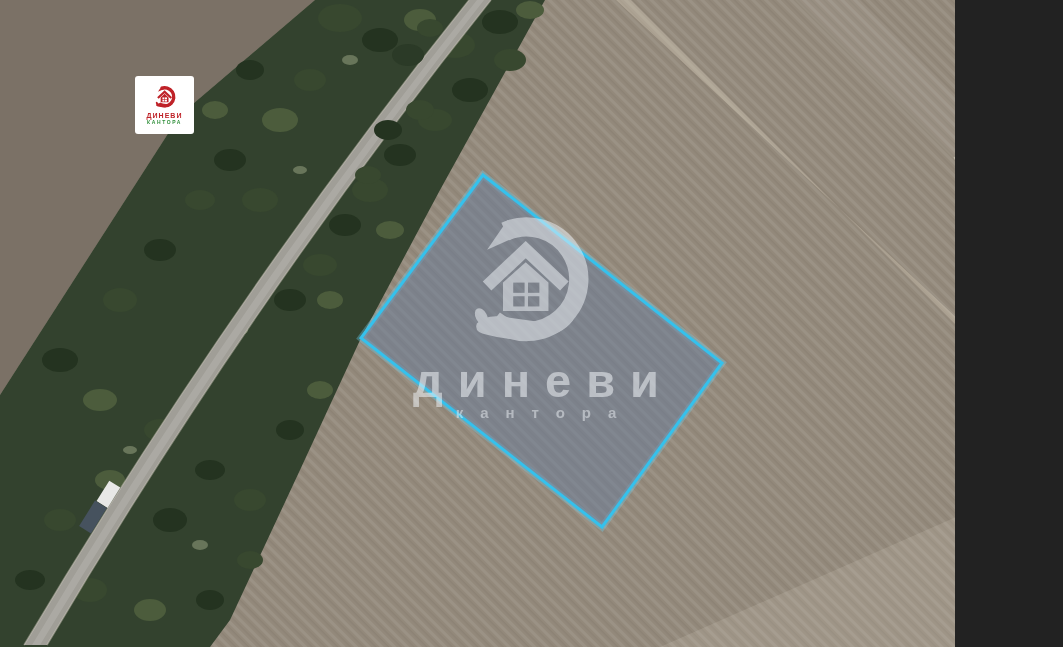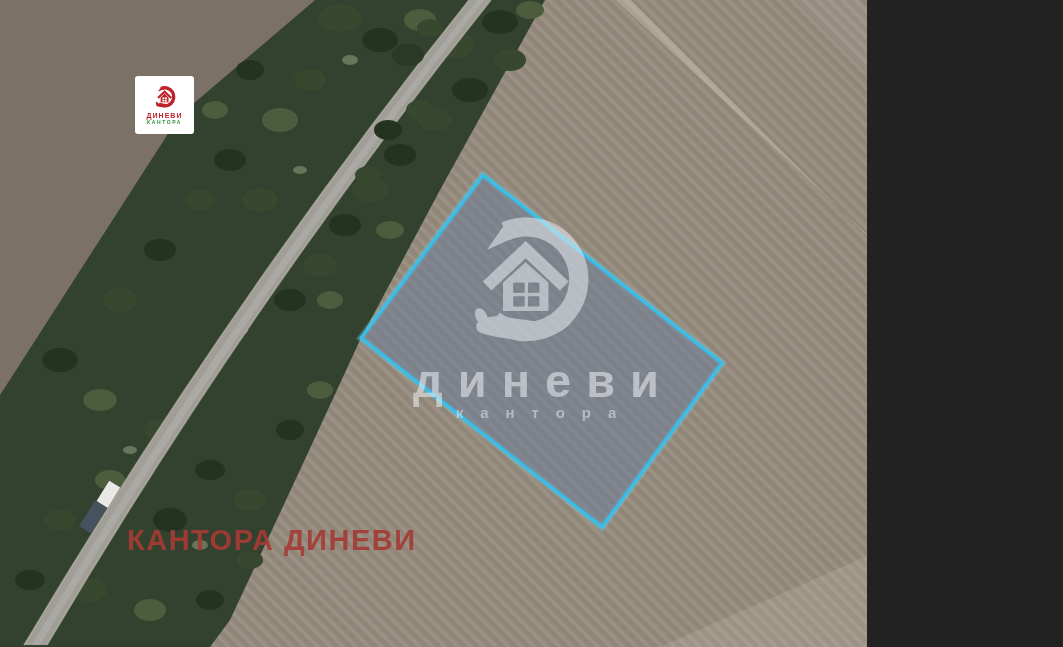--- a/index.html
+++ b/index.html
@@ -1,16 +1,16 @@
 <!DOCTYPE html>
 <html><head>
 <meta charset="utf-8">
 <style>
   html,body{margin:0;padding:0;background:#222;}
-  .stage{position:relative;width:867px;height:647px;overflow:hidden;
+  .stage{position:relative;width:955px;height:647px;overflow:hidden;
          font-family:"Liberation Sans","DejaVu Sans",sans-serif;}
   .stage svg.scene{position:absolute;left:0;top:0;}
   .overlay{position:absolute;white-space:nowrap;}
   .caption{left:127px;top:524px;font-size:29px;font-weight:bold;
            letter-spacing:1.5px;color:rgba(164,59,53,0.92);}
   .wm-logo{left:459px;top:211px;width:138px;height:150px;opacity:0.52;color:#eef2f6;}
   .wm-brand{left:368px;top:353px;width:336px;text-align:center;font-size:47px;
             font-weight:bold;letter-spacing:15px;text-indent:15px;
             color:rgba(238,242,246,0.55);}
   .wm-sub{left:391px;top:404px;width:290px;text-align:center;font-size:15px;
@@ -140,21 +140,20 @@
       <polygon stroke-width="3" points="483,175 722,363 602,527 361,338" stroke="#35c1ec" fill="rgba(104,124,155,0.5)"></polygon>
     </g>
   </svg>
 
   <svg class="overlay wm-logo" viewBox="0 0 120 132">
     <use href="#logo"></use>
   </svg>
   <div class="overlay wm-brand">диневи</div>
   <div class="overlay wm-sub">кантора</div>
 
-  <div class="overlay caption">КАНТОРА ДИНЕВИ</div>
 
   <div class="overlay corner-card">
     <svg viewBox="0 0 120 132">
       <use href="#logo"></use>
     </svg>
     <div class="cc-brand">ДИНЕВИ</div>
     <div class="cc-sub">КАНТОРА</div>
   </div>
 
 </div>

